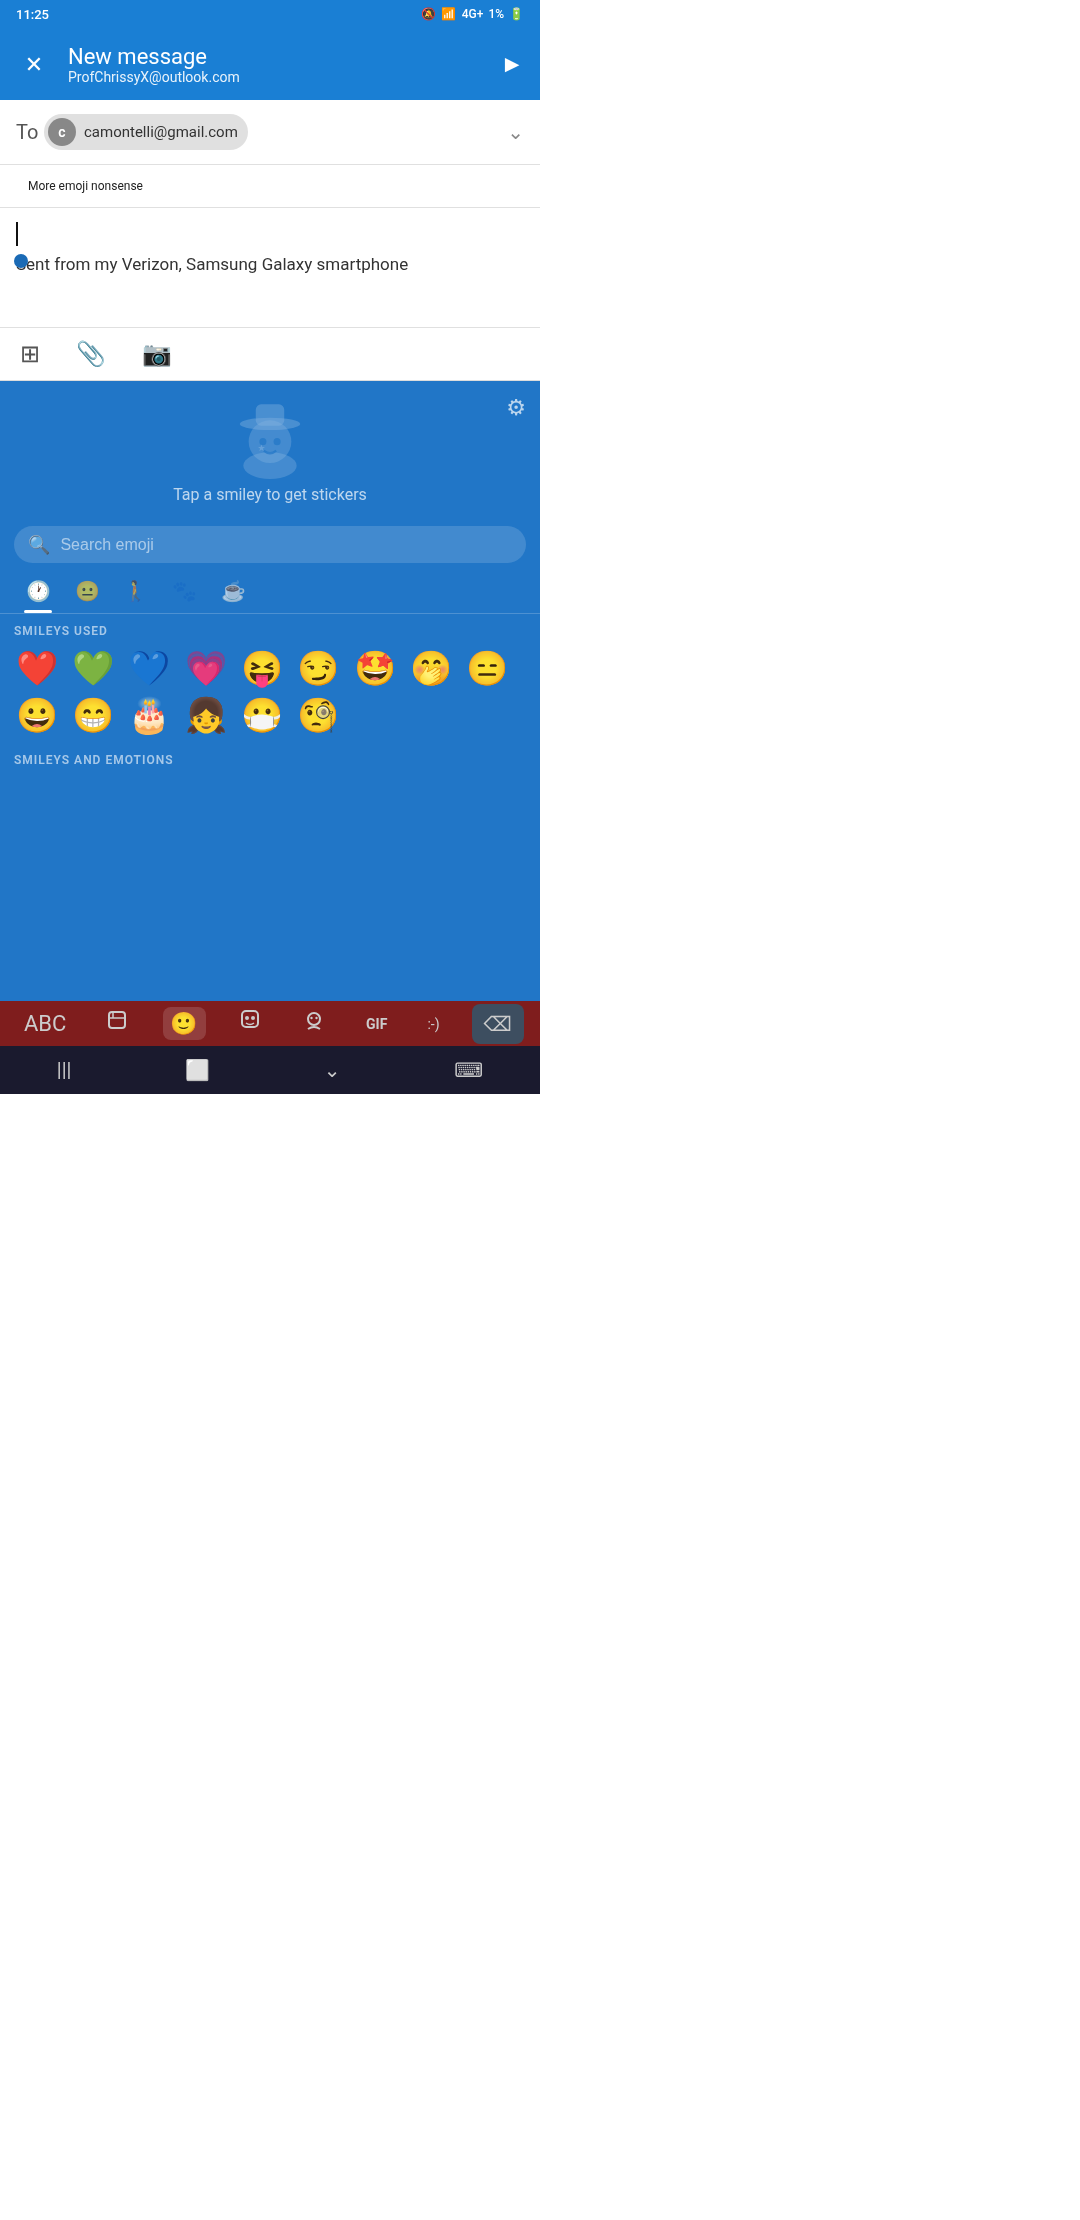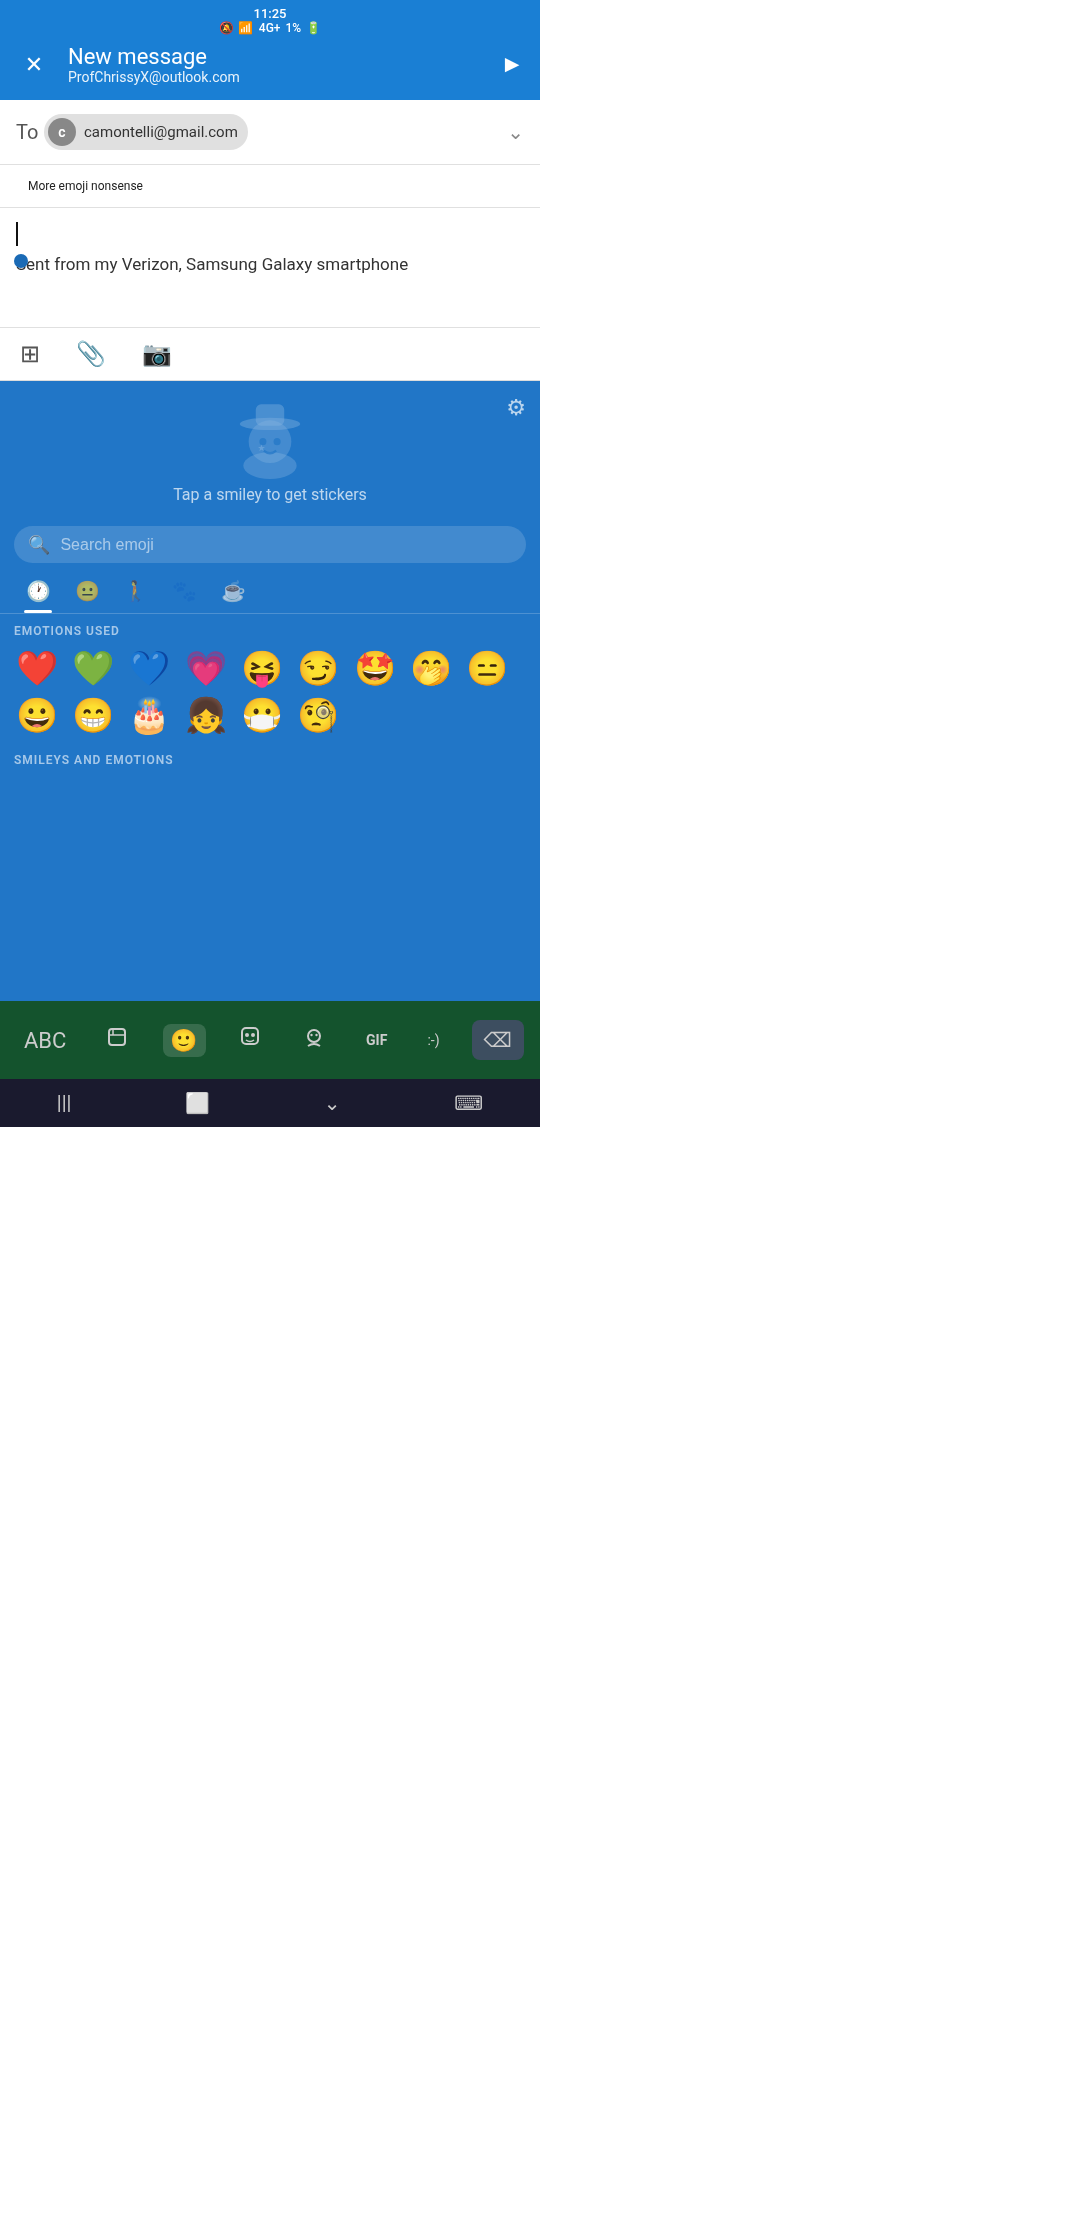--- a/index.html
+++ b/index.html
@@ -16,21 +16,20 @@
     .status-bar {
       background: #1a7fd4;
       color: #fff;
       display: flex;
       justify-content: space-between;
       align-items: center;
       padding: 6px 16px;
       font-size: 13px;
       font-weight: 500;
       height: 28px;
-      flex-direction: column;
     }
     .status-bar-right {
       display: flex;
       align-items: center;
       gap: 5px;
       font-size: 12px;
     }
 
     
     .header {
@@ -256,26 +255,26 @@
     }
     .emoji-item {
       font-size: 34px;
       padding: 4px 6px;
       cursor: pointer;
       line-height: 1.1;
     }
 
     
     .keyboard-bottom-bar {
-      background: #14532d;
+      background: #7f1d1d;
       display: flex;
       align-items: center;
       justify-content: space-around;
       padding: 8px 4px;
-      height: 78px;
+      height: 45px;
     }
     .kb-bar-btn {
       color: #ccc;
       font-size: 14px;
       cursor: pointer;
       display: flex;
       flex-direction: column;
       align-items: center;
       gap: 2px;
       padding: 4px 8px;
@@ -388,21 +387,21 @@
   </div>
 
   <div class="emoji-category-tabs">
     <div class="emoji-cat-tab active">🕐</div>
     <div class="emoji-cat-tab">😐</div>
     <div class="emoji-cat-tab">🚶</div>
     <div class="emoji-cat-tab">🐾</div>
     <div class="emoji-cat-tab">☕</div>
   </div>
 
-  <div class="emoji-section-label">EMOTIONS USED</div>
+  <div class="emoji-section-label">SMILEYS USED</div>
   <div class="emoji-grid">
     <span class="emoji-item">❤️</span>
     <span class="emoji-item">💚</span>
     <span class="emoji-item">💙</span>
     <span class="emoji-item">💗</span>
     <span class="emoji-item">😝</span>
     <span class="emoji-item">😏</span>
     <span class="emoji-item">🤩</span>
     <span class="emoji-item">🤭</span>
     <span class="emoji-item">😑</span>

